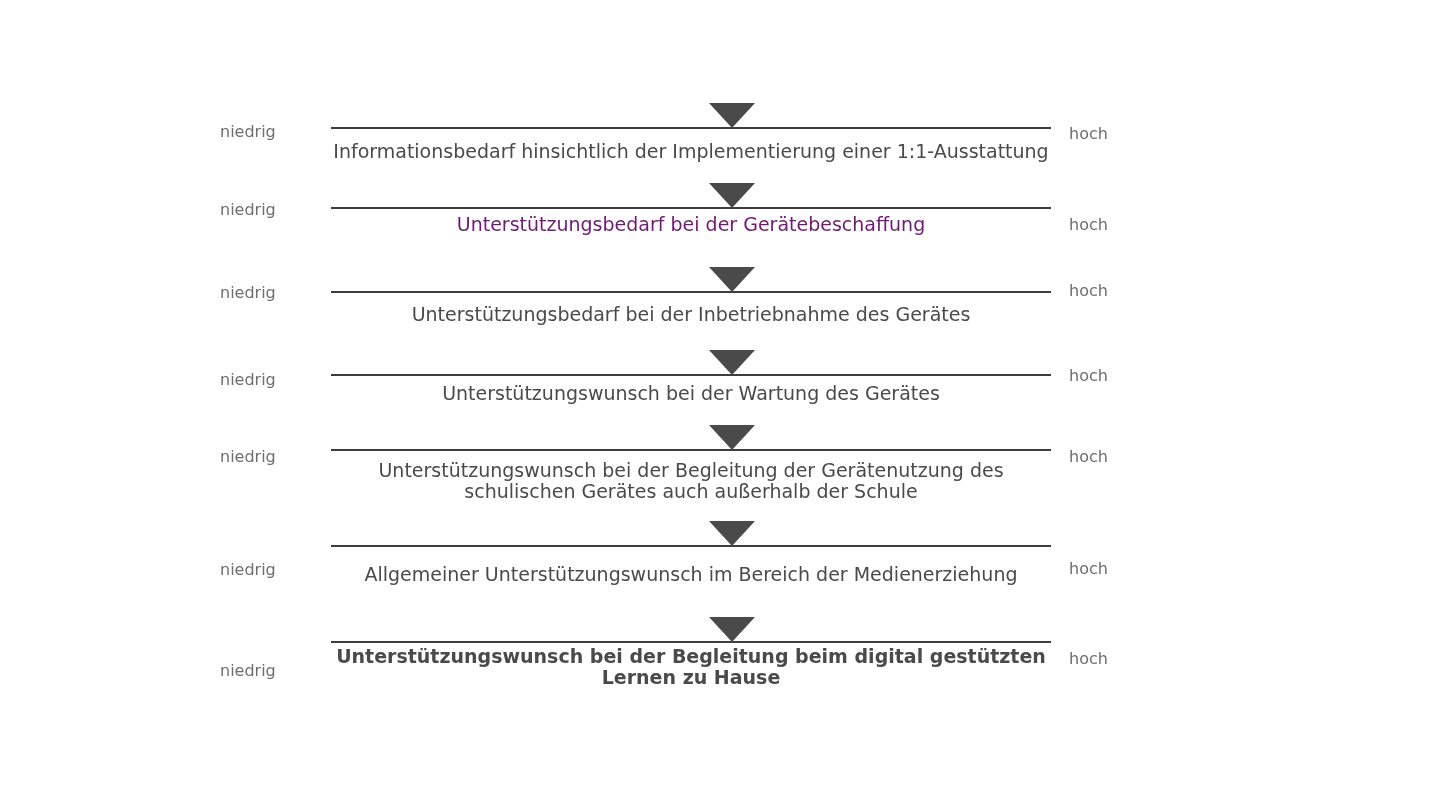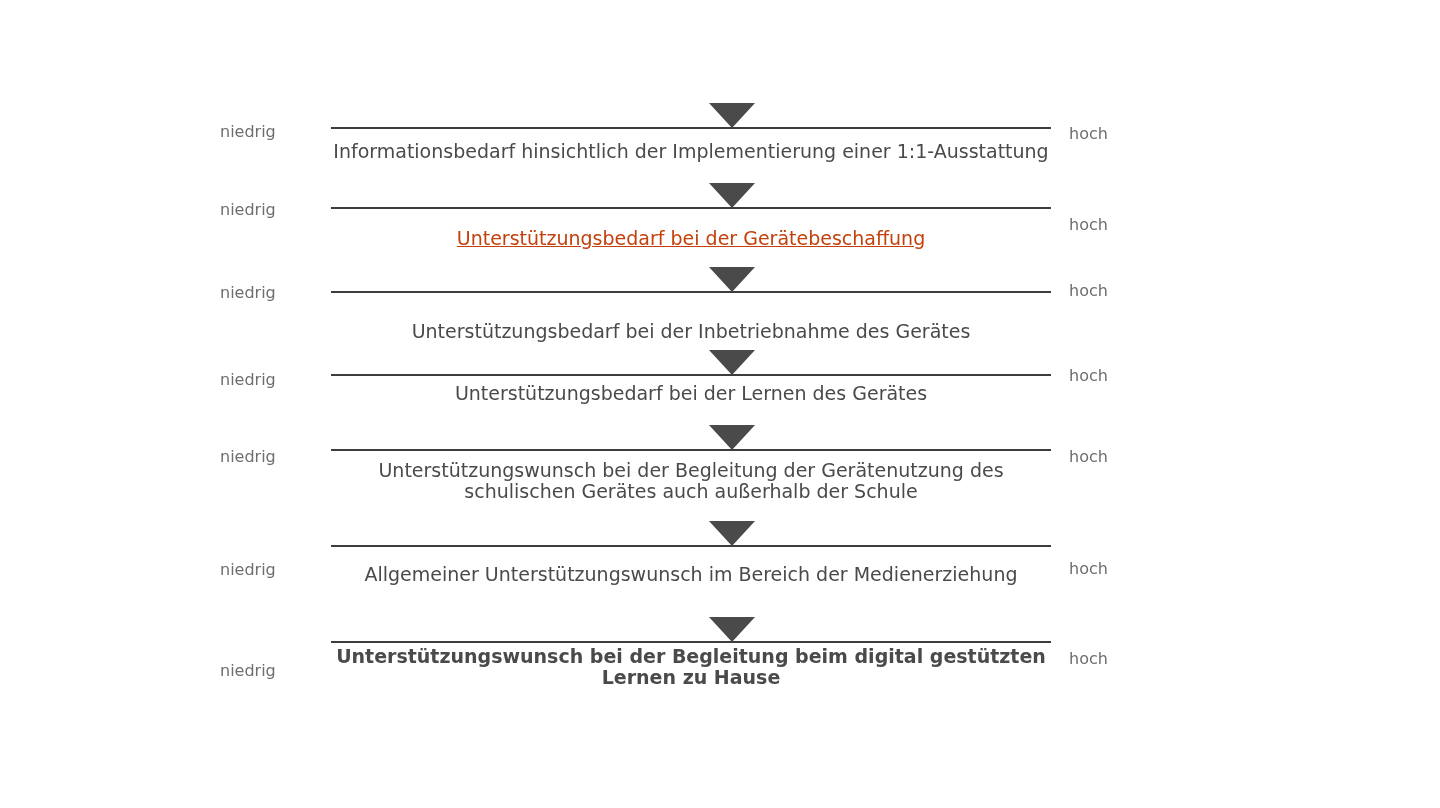--- a/index.html
+++ b/index.html
@@ -88,35 +88,35 @@
         <div class="marker" style="left: 709.04px; top: 103px; border-top-color: rgb(74, 74, 74);"></div>
         <div class="endpoint-label endpoint-left" style="top: 124px; color: rgb(110, 110, 110);">niedrig</div>
         <div class="endpoint-label endpoint-right" style="top: 126px; color: rgb(110, 110, 110);">hoch</div>
         <div class="item-caption" style="top: 141px; color: rgb(74, 74, 74);">Informationsbedarf hinsichtlich der Implementierung einer 1:1-Ausstattung</div>
       </div>
       <div class="scale-row" style="top: 0px;">
         <div class="axis-line" style="top: 207px; background: rgb(61, 61, 61);"></div>
         <div class="marker" style="left: 709.04px; top: 183px; border-top-color: rgb(74, 74, 74);"></div>
         <div class="endpoint-label endpoint-left" style="top: 202px; color: rgb(110, 110, 110);">niedrig</div>
         <div class="endpoint-label endpoint-right" style="top: 217px; color: rgb(110, 110, 110);">hoch</div>
-        <div class="item-caption" style="top: 228px; color: #c2410c; text-decoration: underline;">Unterstützungsbedarf bei der Gerätebeschaffung</div>
+        <div class="item-caption" style="top: 214px; color: #701a75;">Unterstützungsbedarf bei der Gerätebeschaffung</div>
       </div>
       <div class="scale-row" style="top: 0px;">
         <div class="axis-line" style="top: 291px; background: rgb(61, 61, 61);"></div>
         <div class="marker" style="left: 709.04px; top: 267px; border-top-color: rgb(74, 74, 74);"></div>
         <div class="endpoint-label endpoint-left" style="top: 285px; color: rgb(110, 110, 110);">niedrig</div>
         <div class="endpoint-label endpoint-right" style="top: 283px; color: rgb(110, 110, 110);">hoch</div>
-        <div class="item-caption" style="top: 304px; color: rgb(74, 74, 74); margin-top: 17px;">Unterstützungsbedarf bei der Inbetriebnahme des Gerätes</div>
+        <div class="item-caption" style="top: 304px; color: rgb(74, 74, 74);">Unterstützungsbedarf bei der Inbetriebnahme des Gerätes</div>
       </div>
       <div class="scale-row" style="top: 0px;">
         <div class="axis-line" style="top: 374px; background: rgb(61, 61, 61);"></div>
         <div class="marker" style="left: 709.04px; top: 350px; border-top-color: rgb(74, 74, 74);"></div>
         <div class="endpoint-label endpoint-left" style="top: 372px; color: rgb(110, 110, 110);">niedrig</div>
         <div class="endpoint-label endpoint-right" style="top: 368px; color: rgb(110, 110, 110);">hoch</div>
-        <div class="item-caption" style="top: 383px; color: rgb(74, 74, 74);">Unterstützungsbedarf bei der Lernen des Gerätes</div>
+        <div class="item-caption" style="top: 383px; color: rgb(74, 74, 74);">Unterstützungswunsch bei der Wartung des Gerätes</div>
       </div>
       <div class="scale-row" style="top: 0px;">
         <div class="axis-line" style="top: 449px; background: rgb(61, 61, 61);"></div>
         <div class="marker" style="left: 709.04px; top: 425px; border-top-color: rgb(74, 74, 74);"></div>
         <div class="endpoint-label endpoint-left" style="top: 449px; color: rgb(110, 110, 110);">niedrig</div>
         <div class="endpoint-label endpoint-right" style="top: 449px; color: rgb(110, 110, 110);">hoch</div>
         <div class="item-caption" style="top: 460px; color: rgb(74, 74, 74);">Unterstützungswunsch bei der Begleitung der Gerätenutzung des schulischen Gerätes auch außerhalb der Schule</div>
       </div>
       <div class="scale-row" style="top: 0px;">
         <div class="axis-line" style="top: 545px; background: rgb(61, 61, 61);"></div>

